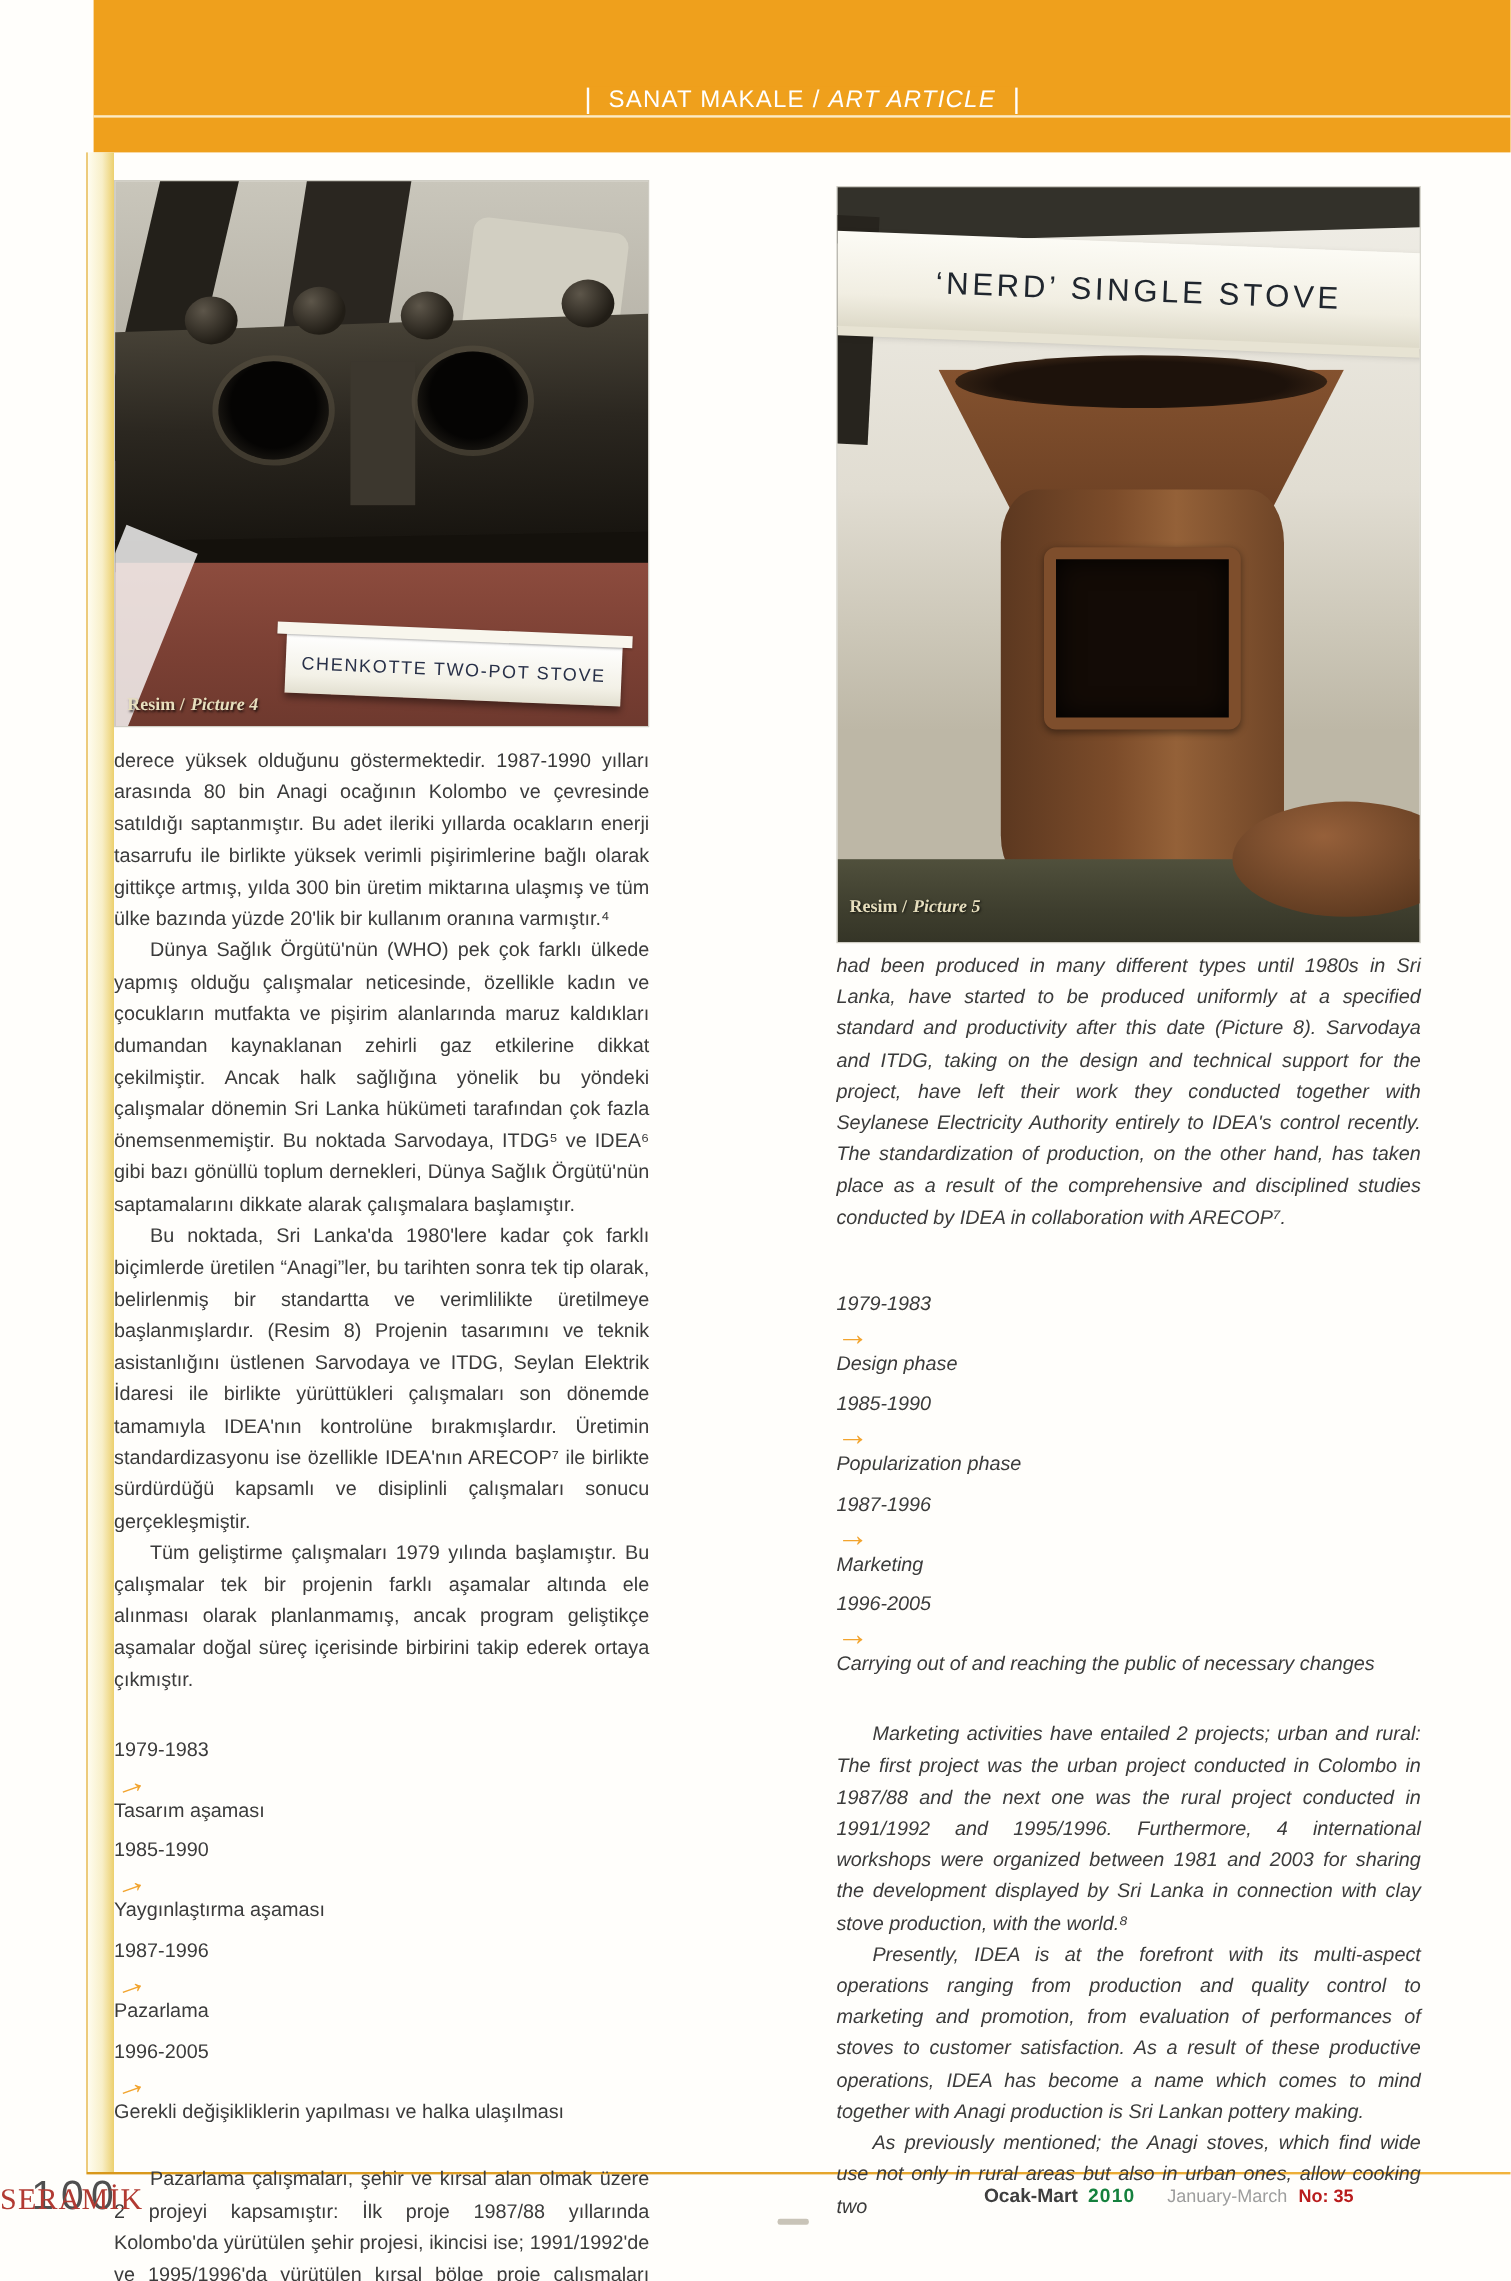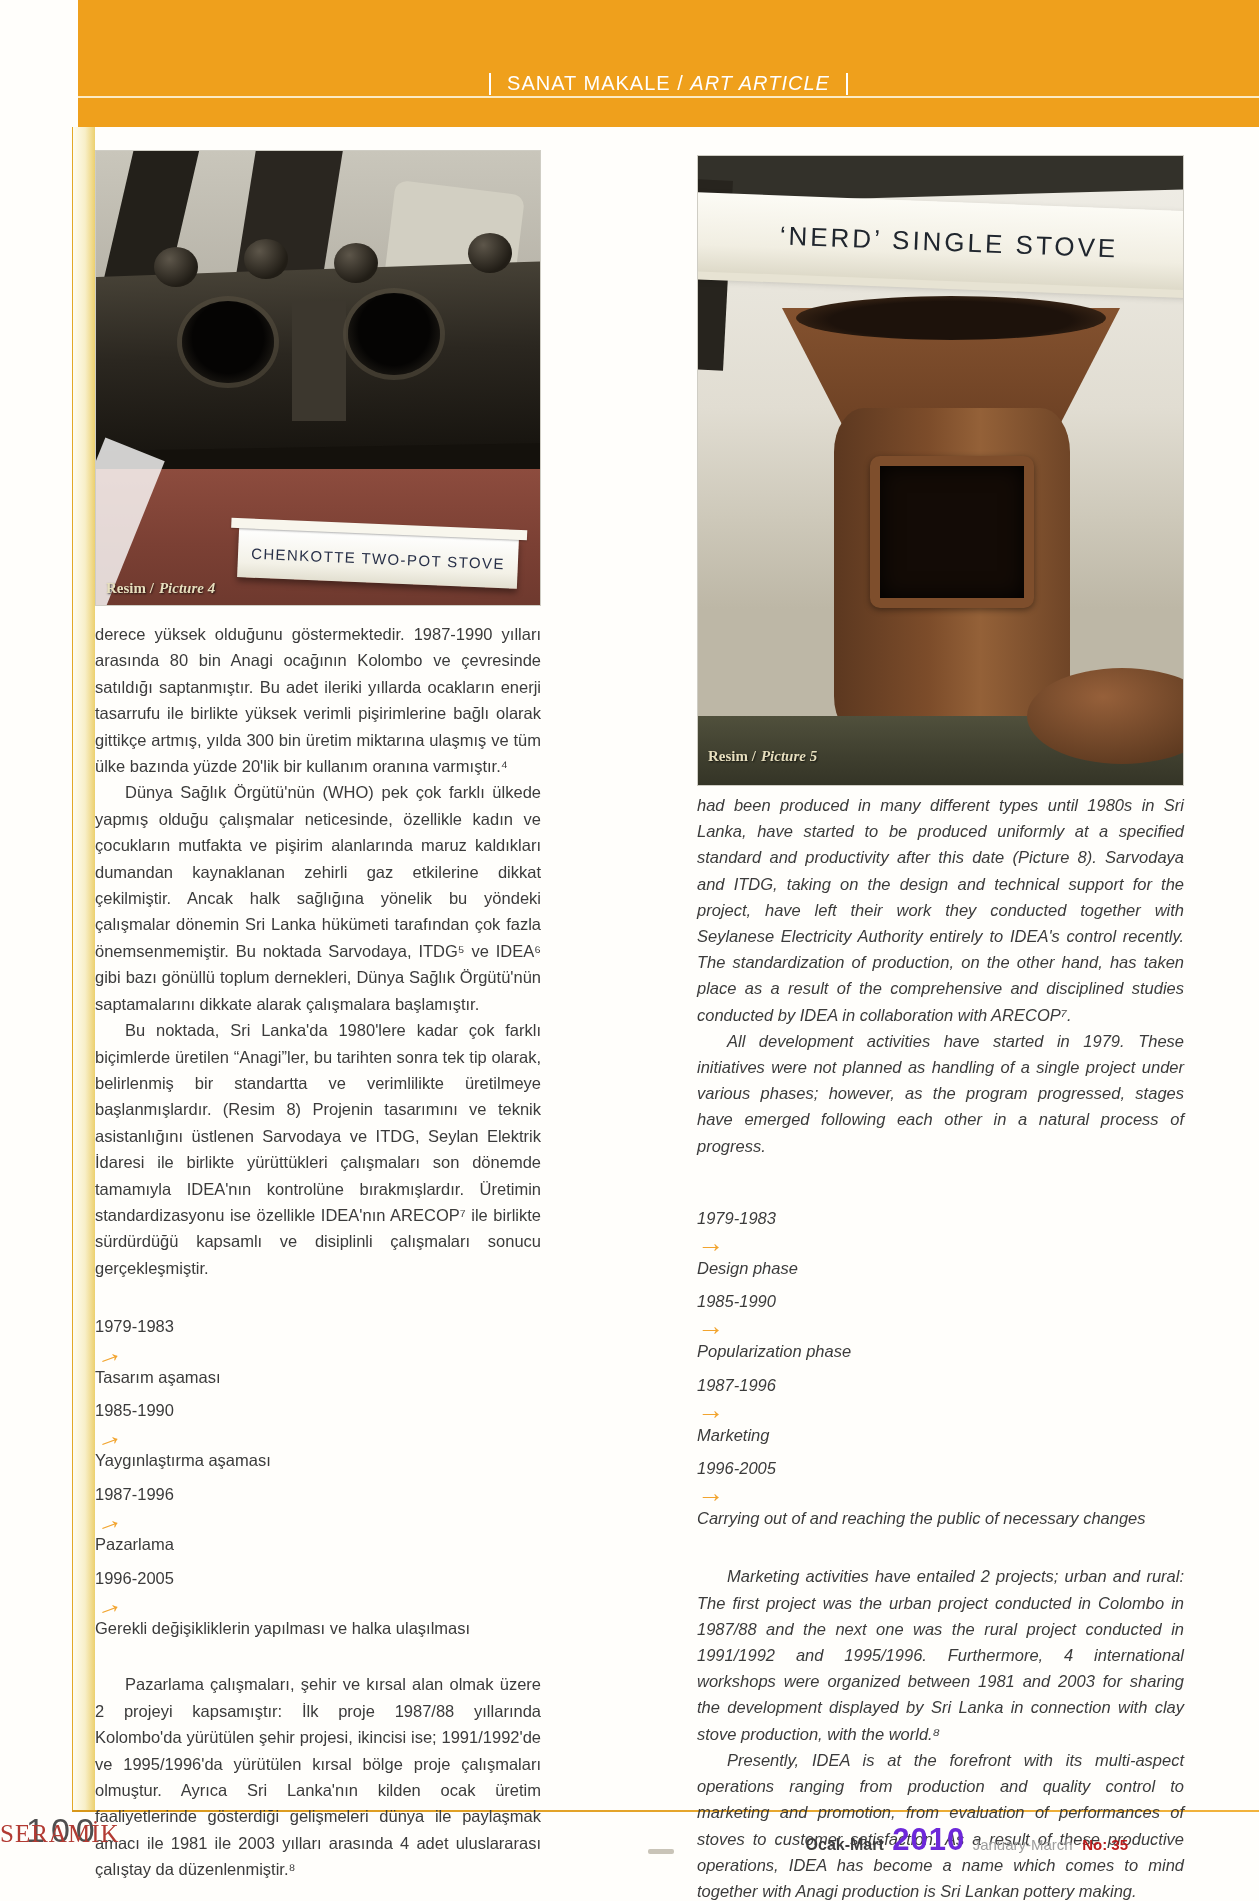--- a/index.html
+++ b/index.html
@@ -94,21 +94,21 @@
   .tl-arrow.slant { transform:rotate(-20deg) translateY(-3px); transform-origin:center; }
   .tl-label { flex:1; }
 
   
   .page-number { position:absolute; left:26px; top:1811px; font-size:34px; letter-spacing:6px; color:#4f4f4f; }
   .magazine { position:absolute; left:0; top:1820px; width:100%; text-align:left;
     font-family:"Liberation Serif","DejaVu Serif",serif; font-size:25px; letter-spacing:1px; color:#b23a32; }
   .magazine-sub { position:absolute; left:648px; top:1849px; width:26px; height:5px; background:#c9c4b8; border-radius:2px; }
   .issue { position:absolute; right:131px; top:1822px; white-space:nowrap; }
   .issue-tr { font-size:16px; font-weight:bold; color:#3e3e3e; vertical-align:baseline; }
-  .issue-year { font-size:31px; font-weight:bold; color:#6d28d9; letter-spacing:1px; margin:0 3px 0 4px; }
+  .issue-year { font-size:16px; font-weight:bold; color:#15803d; letter-spacing:1px; margin:0 22px 0 4px; }
   .issue-en { font-size:15px; color:#9d9d9d; }
   .issue-no { font-size:15px; color:#b91c1c; font-weight:bold; margin-left:5px; }
 </style>
 </head>
 <body>
 
 <div class="page">
 
   <div class="header">
     <div class="header-rule"></div>
@@ -161,20 +161,21 @@
     </div>
     <div class="photo-caption" style="bottom:auto; top:592px;">
       <span class="cap-prefix">Resim /</span><span class="cap-name">Picture 5</span>
     </div>
   </div>
 
   <div class="tr-col">
     <p>derece yüksek olduğunu göstermektedir. 1987-1990 yılları arasında 80 bin Anagi ocağının Kolombo ve çevresinde satıldığı saptanmıştır. Bu adet ileriki yıllarda ocakların enerji tasarrufu ile birlikte yüksek verimli pişirimlerine bağlı olarak gittikçe artmış, yılda 300 bin üretim miktarına ulaşmış ve tüm ülke bazında yüzde 20'lik bir kullanım oranına varmıştır.⁴</p>
     <p class="indent">Dünya Sağlık Örgütü'nün (WHO) pek çok farklı ülkede yapmış olduğu çalışmalar neticesinde, özellikle kadın ve çocukların mutfakta ve pişirim alanlarında maruz kaldıkları dumandan kaynaklanan zehirli gaz etkilerine dikkat çekilmiştir. Ancak halk sağlığına yönelik bu yöndeki çalışmalar dönemin Sri Lanka hükümeti tarafından çok fazla önemsenmemiştir. Bu noktada Sarvodaya, ITDG⁵ ve IDEA⁶ gibi bazı gönüllü toplum dernekleri, Dünya Sağlık Örgütü'nün saptamalarını dikkate alarak çalışmalara başlamıştır.</p>
     <p class="indent">Bu noktada, Sri Lanka'da 1980'lere kadar çok farklı biçimlerde üretilen “Anagi”ler, bu tarihten sonra tek tip olarak, belirlenmiş bir standartta ve verimlilikte üretilmeye başlanmışlardır. (Resim 8) Projenin tasarımını ve teknik asistanlığını üstlenen Sarvodaya ve ITDG, Seylan Elektrik İdaresi ile birlikte yürüttükleri çalışmaları son dönemde tamamıyla IDEA'nın kontrolüne bırakmışlardır. Üretimin standardizasyonu ise özellikle IDEA'nın ARECOP⁷ ile birlikte sürdürdüğü kapsamlı ve disiplinli çalışmaları sonucu gerçekleşmiştir.</p>
+    <p class="indent">Tüm geliştirme çalışmaları 1979 yılında başlamıştır. Bu çalışmalar tek bir projenin farklı aşamalar altında ele alınması olarak planlanmamış, ancak program geliştikçe aşamalar doğal süreç içerisinde birbirini takip ederek ortaya çıkmıştır.</p>
 
     <div class="timeline">
       <div class="tl-row">
         <span class="tl-years">1979-1983</span>
         <span class="tl-arrow slant">→</span>
         <span class="tl-label">Tasarım aşaması</span>
       </div>
       <div class="tl-row">
         <span class="tl-years">1985-1990</span>
         <span class="tl-arrow slant">→</span>
@@ -190,21 +191,20 @@
         <span class="tl-arrow slant">→</span>
         <span class="tl-label">Gerekli değişikliklerin yapılması ve halka ulaşılması</span>
       </div>
     </div>
 
     <p class="indent">Pazarlama çalışmaları, şehir ve kırsal alan olmak üzere 2 projeyi kapsamıştır: İlk proje 1987/88 yıllarında Kolombo'da yürütülen şehir projesi, ikincisi ise; 1991/1992'de ve 1995/1996'da yürütülen kırsal bölge proje çalışmaları olmuştur. Ayrıca Sri Lanka'nın kilden ocak üretim faaliyetlerinde gösterdiği gelişmeleri dünya ile paylaşmak amacı ile 1981 ile 2003 yılları arasında 4 adet uluslararası çalıştay da düzenlenmiştir.⁸</p>
   </div>
 
   <div class="en-col">
     <p>had been produced in many different types until 1980s in Sri Lanka, have started to be produced uniformly at a specified standard and productivity after this date (Picture 8). Sarvodaya and ITDG, taking on the design and technical support for the project, have left their work they conducted together with Seylanese Electricity Authority entirely to IDEA's control recently. The standardization of production, on the other hand, has taken place as a result of the comprehensive and disciplined studies conducted by IDEA in collaboration with ARECOP⁷.</p>
-    <p class="indent">All development activities have started in 1979. These initiatives were not planned as handling of a single project under various phases; however, as the program progressed, stages have emerged following each other in a natural process of progress.</p>
 
     <div class="timeline">
       <div class="tl-row">
         <span class="tl-years">1979-1983</span>
         <span class="tl-arrow">→</span>
         <span class="tl-label">Design phase</span>
       </div>
       <div class="tl-row">
         <span class="tl-years">1985-1990</span>
         <span class="tl-arrow">→</span>

